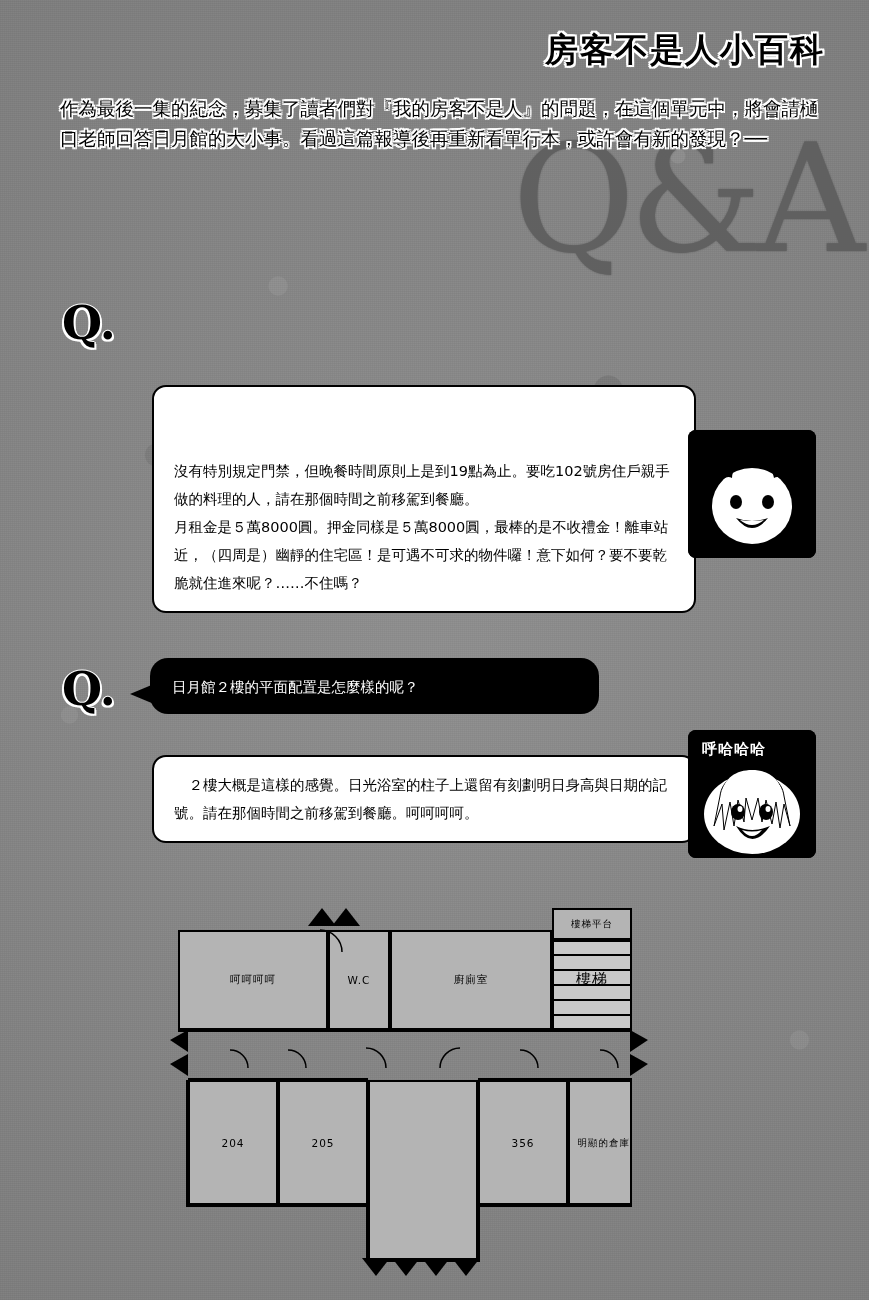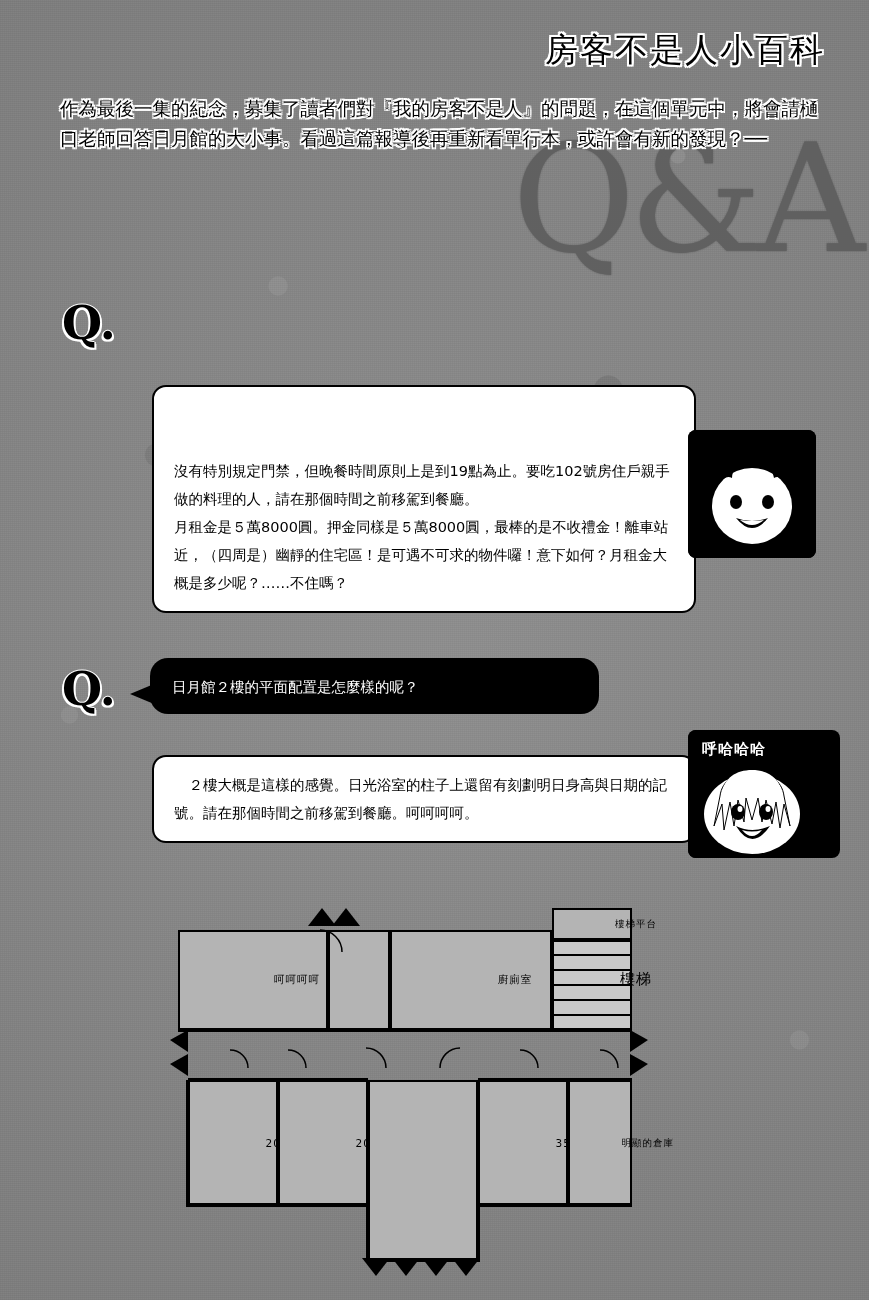--- a/index.html
+++ b/index.html
@@ -32,21 +32,21 @@
     position:absolute;inset:0;z-index:1;opacity:.35;
     background-image:
       repeating-linear-gradient(0deg, rgba(0,0,0,.06) 0 1px, rgba(255,255,255,.04) 1px 2px),
       repeating-linear-gradient(90deg, rgba(0,0,0,.05) 0 1px, rgba(255,255,255,.03) 1px 2px);
   }
   .layer{position:absolute;inset:0;z-index:2;}
 
   
   .title{
     position:absolute;left:385px;top:28px;width:440px;
-    color:#000;font-weight:normal;font-size:33px;letter-spacing:2px;
+    color:#000;font-weight:bold;font-size:33px;letter-spacing:2px;
     text-align:right;
     text-shadow:
       2px 0 0 #fff,-2px 0 0 #fff,0 2px 0 #fff,0 -2px 0 #fff,
       2px 2px 0 #fff,-2px 2px 0 #fff,2px -2px 0 #fff,-2px -2px 0 #fff;
     white-space:nowrap;
   }
   .qa-watermark{
     position:absolute;right:10px;top:112px;
     font-family:"DejaVu Serif", serif;
     font-size:150px;color:#5f5f5f;
@@ -124,21 +124,20 @@
   
   .plan{position:absolute;left:170px;top:898px;width:530px;height:390px;}
   .room{
     position:absolute;background:#b4b4b4;border:2px solid #000;
     box-sizing:border-box;
   }
   .room-label{
     position:absolute;width:100%;text-align:center;
     font-size:10.5px;color:#000;top:50%;transform:translateY(-50%);
     letter-spacing:1px;
-    padding-left:44px;
   }
   .wall{position:absolute;background:#000;}
   .stair-cell{
     position:absolute;border:1px solid #000;box-sizing:border-box;background:#c9c9c9;
   }
 </style>
 </head>
 <body>
 
 <div class="bg"></div>
@@ -151,21 +150,21 @@
   <div class="title">房客不是人小百科</div>
 
   <div class="intro">作為最後一集的紀念，募集了讀者們對『我的房客不是人』的問題，在這個單元中，將會請樋口老師回答日月館的大小事。看過這篇報導後再重新看單行本，或許會有新的發現？──</div>
 
   <div class="qmark" style="left:62px;top:296px;">Q.</div>
 
 
   <div class="abubble" style="left:152px;top:385px;width:500px;white-space:pre-line;">
     <span class="tail-r"></span>
     <span>沒有特別規定門禁，但晚餐時間原則上是到19點為止。要吃102號房住戶親手做的料理的人，請在那個時間之前移駕到餐廳。
-月租金是５萬8000圓。押金同樣是５萬8000圓，最棒的是不收禮金！離車站近，（四周是）幽靜的住宅區！是可遇不可求的物件囉！意下如何？月租金大概是多少呢？……不住嗎？</span>
+月租金是５萬8000圓。押金同樣是５萬8000圓，最棒的是不收禮金！離車站近，（四周是）幽靜的住宅區！是可遇不可求的物件囉！意下如何？要不要乾脆就住進來呢？……不住嗎？</span>
   </div>
 
   <div class="charbox" style="left:688px;top:430px;width:128px;height:128px;">
     <svg width="128" height="128" viewBox="0 0 128 128">
       <rect x="0" y="0" width="128" height="128" fill="#000"></rect>
 
       <ellipse cx="64" cy="76" rx="40" ry="38" fill="#fff"></ellipse>
 
       <path d="M24 68 C22 40 40 20 64 20 C90 20 106 40 104 68 C100 52 92 44 86 48 C84 36 72 30 64 34 C54 30 44 38 44 48 C36 44 28 54 24 68 Z" fill="#000"></path>
       <path d="M30 44 L22 24 L44 38 Z" fill="#000"></path>
@@ -185,21 +184,21 @@
   <div class="qbubble" style="left:152px;top:660px;width:405px;height:24px;">
     <span class="tail"></span>
     <span>日月館２樓的平面配置是怎麼樣的呢？</span>
   </div>
 
   <div class="abubble" style="left:152px;top:755px;width:500px;">
     <span class="tail-r" style="top:36px;"></span>
     <span>　２樓大概是這樣的感覺。日光浴室的柱子上還留有刻劃明日身高與日期的記號。請在那個時間之前移駕到餐廳。呵呵呵呵。</span>
   </div>
 
-  <div class="charbox" style="left:688px;top:730px;width:152px;height:128px;">
+  <div class="charbox" style="left:688px;top:730px;width:128px;height:128px;">
     <svg width="128" height="128" viewBox="0 0 128 128">
       <rect x="0" y="0" width="128" height="128" fill="#000"></rect>
 
       <ellipse cx="64" cy="84" rx="48" ry="40" fill="#fff"></ellipse>
 
       <ellipse cx="64" cy="86" rx="32" ry="32" fill="#fff"></ellipse>
 
       <path d="M32 66 L26 96 L34 74 L36 100 L42 72 L46 96 L50 70 L56 92 L58 68
                L64 90 L70 68 L74 92 L78 70 L84 94 L88 72 L92 98 L96 74 L102 96 L96 66
                C94 50 80 42 64 42 C48 42 34 50 32 66 Z" fill="#fff" stroke="#000" stroke-width="1"></path>

